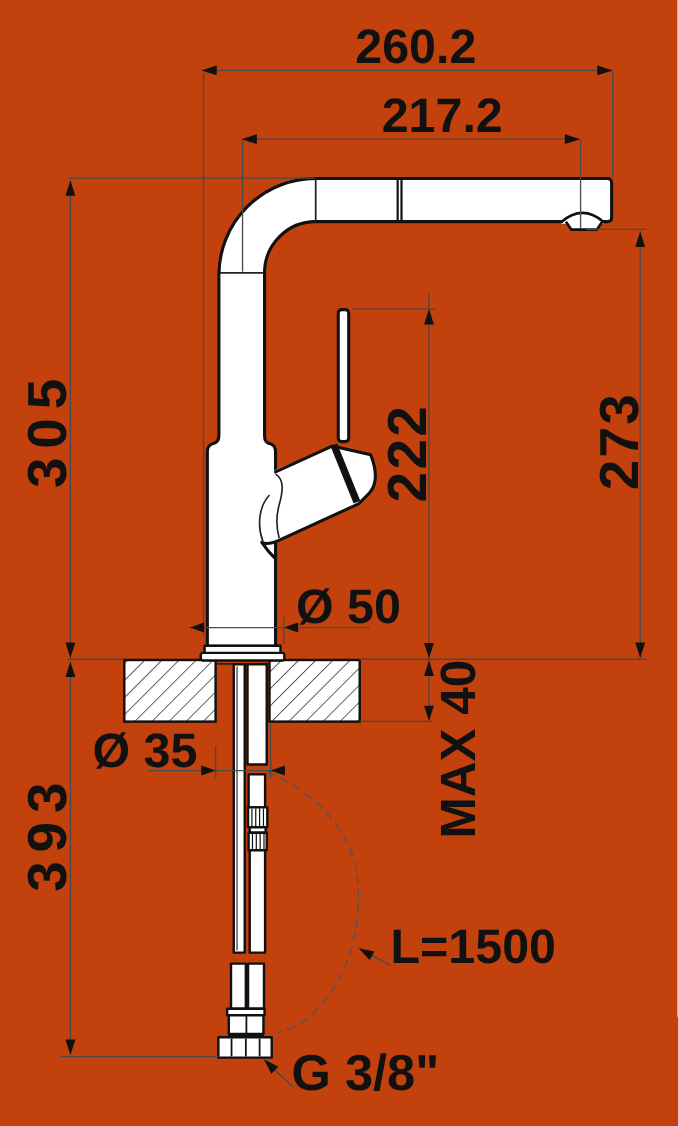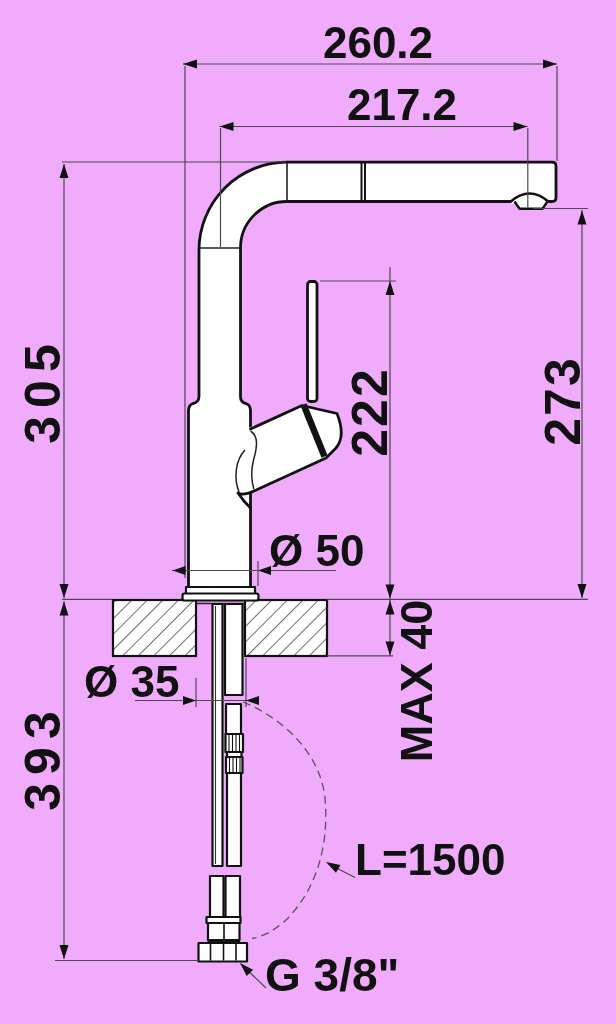--- a/index.html
+++ b/index.html
@@ -1,16 +1,16 @@
 <!DOCTYPE html>
 <html><head>
 <meta charset="utf-8">
 <style>
   html,body{margin:0;padding:0;background:#fff;}
-  .stage{width:616px;height:1024px;background:#f0abfc;position:relative;overflow:hidden;}
+  .stage{width:616px;height:1024px;background:#c2410c;position:relative;overflow:hidden;}
   svg{display:block;}
   .obj{stroke:#111;stroke-width:2.8;fill:#fff;stroke-linejoin:round;stroke-linecap:round;}
   .obj2{stroke:#111;stroke-width:2.2;fill:#fff;stroke-linejoin:round;}
   .objthin{stroke:#222;stroke-width:1.5;fill:none;}
   .dim{stroke:#4a4a4a;stroke-width:1.2;fill:none;}
   .arrow{fill:#111;stroke:none;}
   .dashed{stroke:#555;stroke-width:1.3;fill:none;stroke-dasharray:8 5;}
   .thread{stroke:#111;stroke-width:1.1;}
   .dim-text{font-family:"Liberation Sans","DejaVu Sans",sans-serif;font-weight:700;fill:#111;}
 </style>

